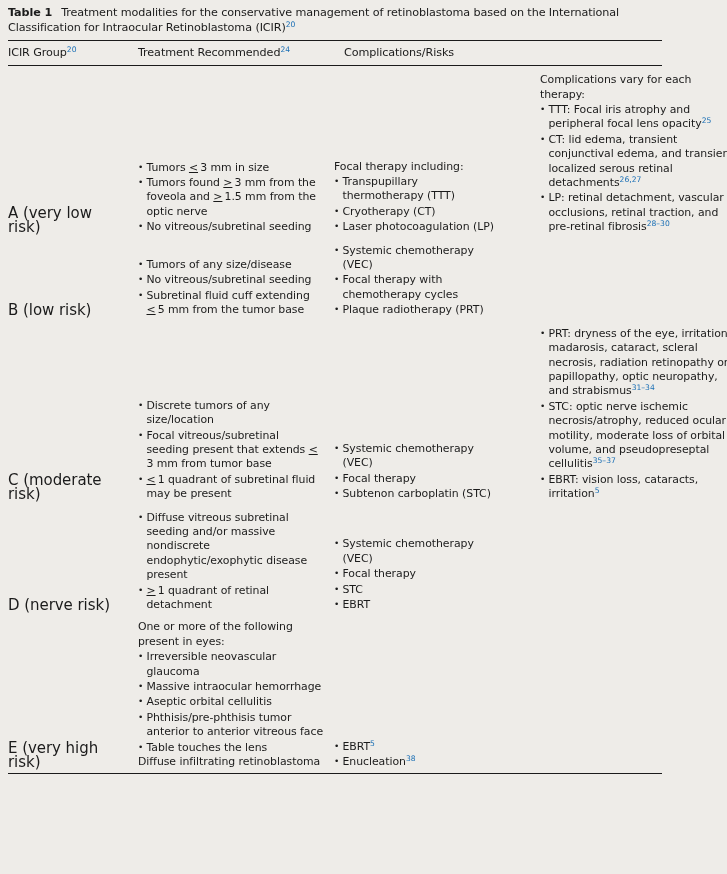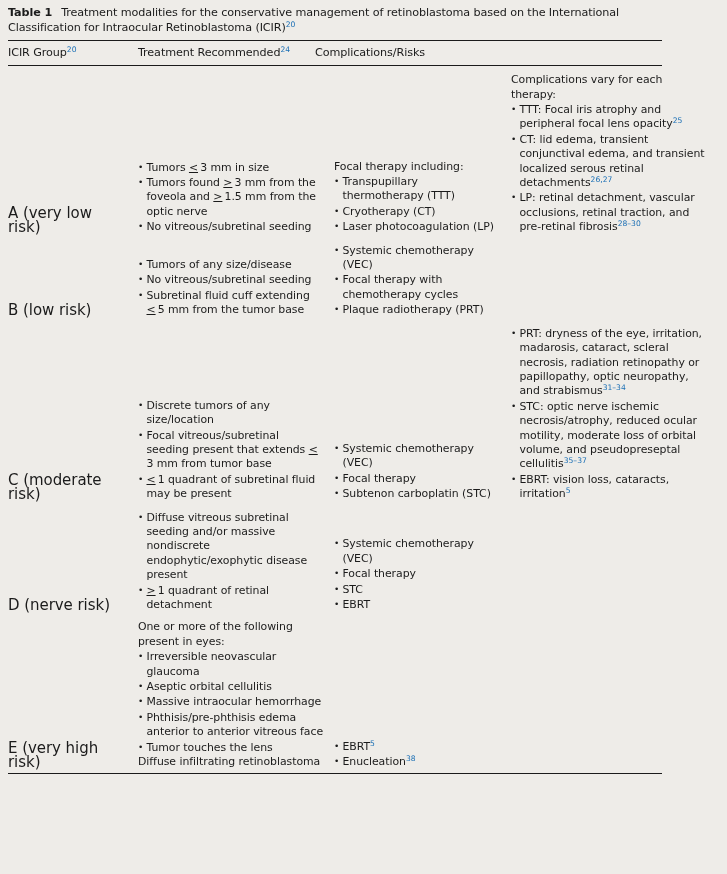--- a/index.html
+++ b/index.html
@@ -39,21 +39,21 @@
   .rule-bottom { border-top: 1.4px solid #1b1b1b; }
 
   
   .row {
     display: flex;
     align-items: flex-end;
   }
   .c0 { width: 130px; flex: 0 0 130px; }
   .c1 { width: 196px; flex: 0 0 196px; }
   .c2 { width: 177px; flex: 0 0 177px; }
-  .c3 { width: 208px; flex: 0 0 208px; }
+  .c3 { width: 208px; flex: 0 0 208px; margin-left: 29px; }
 
   .head-row {
     padding: 4px 0 5px 0;
   }
   .head-cell {
     font-size: 11.2px;
     line-height: 15px;
     letter-spacing: -0.1px;
   }
 
@@ -213,24 +213,24 @@
           </ul>
         </div>
         <div class="cell c3"></div>
       </div>
       <div class="row body-row">
         <div class="cell c0 grp">E (very high risk)</div>
         <div class="cell c1">
           <p>One or more of the following present in eyes:</p>
           <ul>
             <li>Irreversible neovascular glaucoma</li>
+            <li>Massive intraocular hemorrhage</li>
             <li>Aseptic orbital cellulitis</li>
-            <li>Massive intraocular hemorrhage</li>
-            <li>Phthisis/pre-phthisis edema anterior to anterior vitreous face</li>
-            <li>Tumor touches the lens</li>
+            <li>Phthisis/pre-phthisis tumor anterior to anterior vitreous face</li>
+            <li>Table touches the lens</li>
           </ul>
           <p>Diffuse infiltrating retinoblastoma</p>
         </div>
         <div class="cell c2">
           <ul>
             <li>EBRT<sup class="ref">5</sup></li>
             <li>Enucleation<sup class="ref">38</sup></li>
           </ul>
         </div>
         <div class="cell c3"></div>

